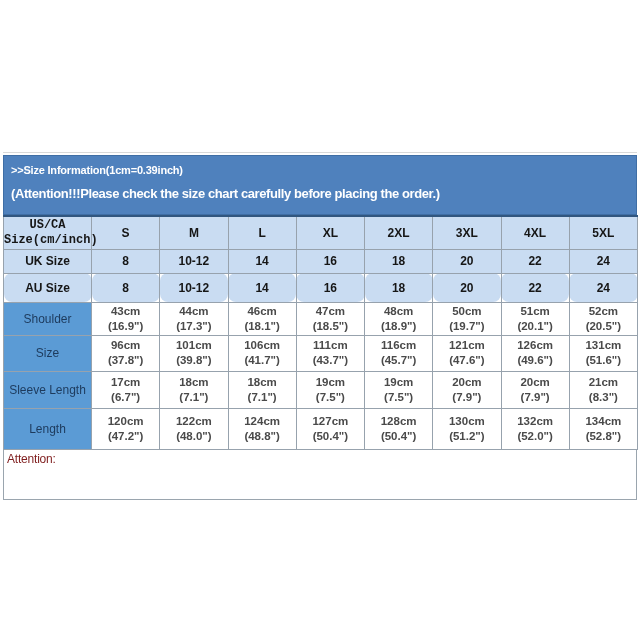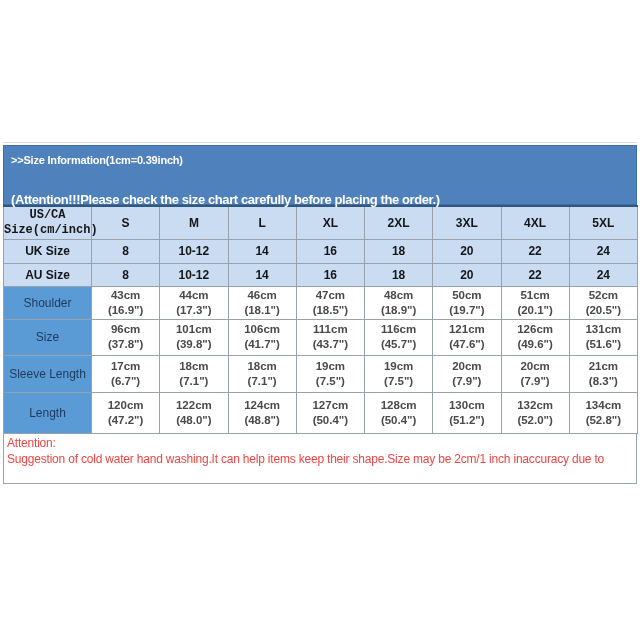--- a/index.html
+++ b/index.html
@@ -7,21 +7,21 @@
     width: 640px; height: 640px;
     background: #ffffff;
     font-family: "Liberation Sans", "DejaVu Sans", sans-serif;
     overflow: hidden;
     position: relative;
   }
   * { box-sizing: border-box; }
 
   .chart-wrap {
     position: absolute;
-    left: 3px; top: 142px;
+    left: 3px; top: 152px;
     width: 634px;
     border-top: 1px solid #d9d9d9;
     padding-top: 2px;
   }
 
   
   .title-band {
     background: var(--band-bg, #4f81bd);
     color: var(--band-text, #ffffff);
     height: 60px;
@@ -31,21 +31,21 @@
   .title-line1 {
     font-size: 11px;
     font-weight: bold;
     letter-spacing: -0.2px;
     line-height: 14px;
   }
   .title-line2 {
     font-size: 13px;
     font-weight: bold;
     letter-spacing: -0.4px;
-    margin-top: 25px;
+    margin-top: 9px;
     line-height: 16px;
     white-space: nowrap;
   }
 
   
   table.size-table {
     border-collapse: collapse;
     table-layout: fixed;
     width: 634px;
   }
@@ -67,21 +67,21 @@
   }
   .hdr-label div { line-height: 15px; font-family: Liberation Mono, monospace; }
   tr.size-row td {
     background: var(--header-bg, #c9dcf2);
     color: #161616;
     font-size: 12px;
     font-weight: bold;
     margin-left: 12px;
   }
   tr.size-row.uk td { height: 24px; }
-  tr.size-row.au td { height: 23px; }
+  tr.size-row.au td { height: 29px; border-radius: 8px; }
 
   tr.meas-row td.mlabel {
     background: var(--label-bg, #5b9bd5);
     color: #1d3a5c;
     font-size: 12px;
     font-weight: normal;
     margin-top: 40px;
   }
   tr.meas-row td.data {
     background: #ffffff;
@@ -93,21 +93,21 @@
   tr.r-shoulder td { height: 33px; }
   tr.r-bust td     { height: 36px; }
   tr.r-sleeve td   { height: 37px; }
   tr.r-length td   { height: 41px; }
 
   
   .attention-box {
     border: 1px solid #9aa5ae;
     border-top: none;
     background: #ffffff;
-    color: #ef4444;
+    color: #7f1d1d;
     min-height: 50px;
     padding: 1px 3px 3px 3px;
     font-size: 12px;
     letter-spacing: -0.2px;
   }
   .attention-box div { line-height: 16px; white-space: nowrap; overflow: hidden; }
 </style>
 </head>
 <body>
 
@@ -308,16 +308,15 @@
         <td class="data">
             <div>134cm</div>
             <div>(52.8")</div>
           </td>
       </tr>
     </tbody>
   </table>
 
   <div class="attention-box">
     <div>Attention:</div>
-    <div>Suggestion of cold water hand washing.It can help items keep their shape.Size may be 2cm/1 inch inaccuracy due to</div>
   </div>
 
 </div>
 
 </body></html>

